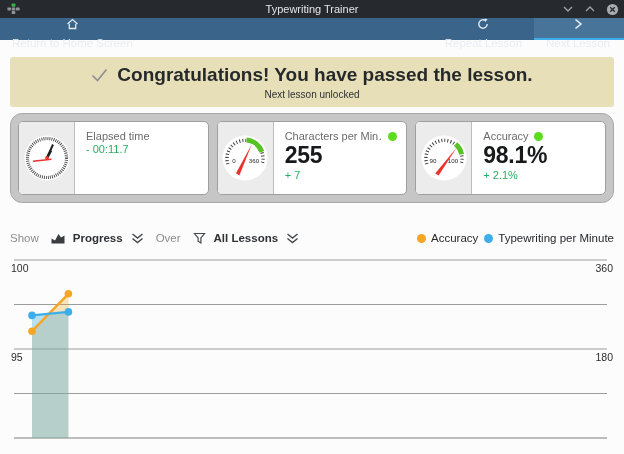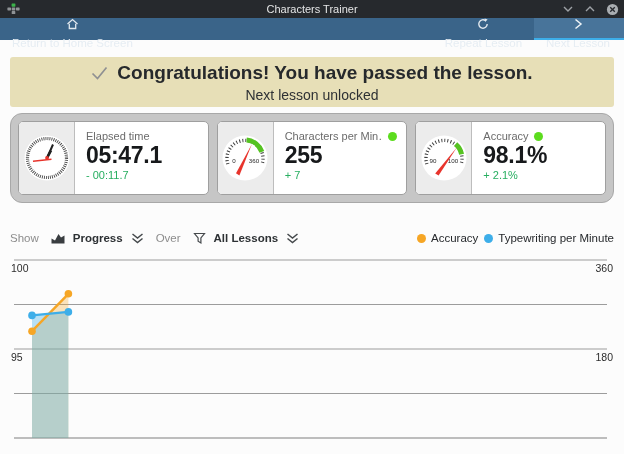--- a/index.html
+++ b/index.html
@@ -38,21 +38,21 @@
     background:var(--accent,#3daee9);
   }
   
   .banner{
     position:absolute;top:57px;left:10px;width:604px;height:50px;
     background:#e7dfb7;border-radius:3px;
     display:flex;flex-direction:column;align-items:center;justify-content:center;gap:3px;
   }
   .banner .row1{display:flex;align-items:center;gap:9px;}
   .banner .btitle{font-size:19px;font-weight:700;color:#26292c;}
-  .banner .bsub{font-size:14px;color:#2e3134;}
+  .banner .bsub{font-size:10px;color:#2e3134;}
   
   .stats{
     position:absolute;top:113px;left:10px;width:604px;height:90px;
     background:#c6c6c6;border:1px solid #a8a8a8;border-radius:12px;
     box-sizing:border-box;display:flex;gap:8px;padding:7px;
   }
   .card{
     flex:1;background:#ffffff;border:1px solid #9f9f9f;border-radius:5px;
     display:flex;overflow:hidden;
   }
@@ -88,21 +88,21 @@
 <div class="titlebar">
   <span class="appicon icon">
     <svg width="13" height="13" viewBox="0 0 13 13">
       <rect x="4.6" y="0.5" width="3.8" height="3.2" rx="0.6" fill="#3bb24a"></rect>
       <rect x="0.4" y="4.4" width="3.6" height="3.0" rx="0.6" fill="#8f9396"></rect>
       <rect x="4.7" y="4.4" width="3.6" height="3.0" rx="0.6" fill="#8f9396"></rect>
       <rect x="9.0" y="4.4" width="3.6" height="3.0" rx="0.6" fill="#8f9396"></rect>
       <rect x="4.7" y="8.1" width="3.6" height="3.0" rx="0.6" fill="#8f9396"></rect>
     </svg>
   </span>
-  <span class="title">Characters Trainer</span>
+  <span class="title">Typewriting Trainer</span>
   <div class="winctrl">
     <span class="winbtn">
       <svg width="10" height="8" viewBox="0 0 10 8">
           <polyline points="1,2 5,6 9,2" fill="none" stroke="#9da1a6" stroke-width="1.4"></polyline>
         </svg>
     </span>
     <span class="winbtn">
       <svg width="10" height="8" viewBox="0 0 10 8">
           <polyline points="1,6 5,2 9,6" fill="none" stroke="#9da1a6" stroke-width="1.4"></polyline>
         </svg>
@@ -170,21 +170,20 @@
         <line x1="24" y1="24" x2="30" y2="10.5" stroke="#202020" stroke-width="2"></line>
         <line x1="24" y1="24" x2="28" y2="16.5" stroke="#202020" stroke-width="2.6"></line>
         <line x1="28.5" y1="25.2" x2="10" y2="27.3" stroke="#e8342c" stroke-width="1.5"></line>
         <circle cx="24" cy="24" r="1.9" fill="#e8342c"></circle>
       </svg>
     </div>
     <div class="body">
       <div class="labelrow">
         <span class="label">Elapsed time</span>
       </div>
-      <div class="value">05:47.1</div>
       <div class="delta" style="color: rgb(39, 174, 96);">- 00:11.7</div>
     </div>
   </div>
 
   <div class="card">
     <div class="iconpanel">
       <svg width="48" height="48" viewBox="0 0 48 48">
         <circle cx="24" cy="24" r="22.5" fill="#ffffff"></circle>
         <path d="M6.9 30 A18 18 0 1 1 41.1 30" fill="none" stroke="#3f3f3f" stroke-width="3.4" stroke-dasharray="1 2.1"></path>
         <path d="M25.6 6.1 A18 18 0 0 1 40.9 17.8" fill="none" stroke="#56c322" stroke-width="5"></path>

